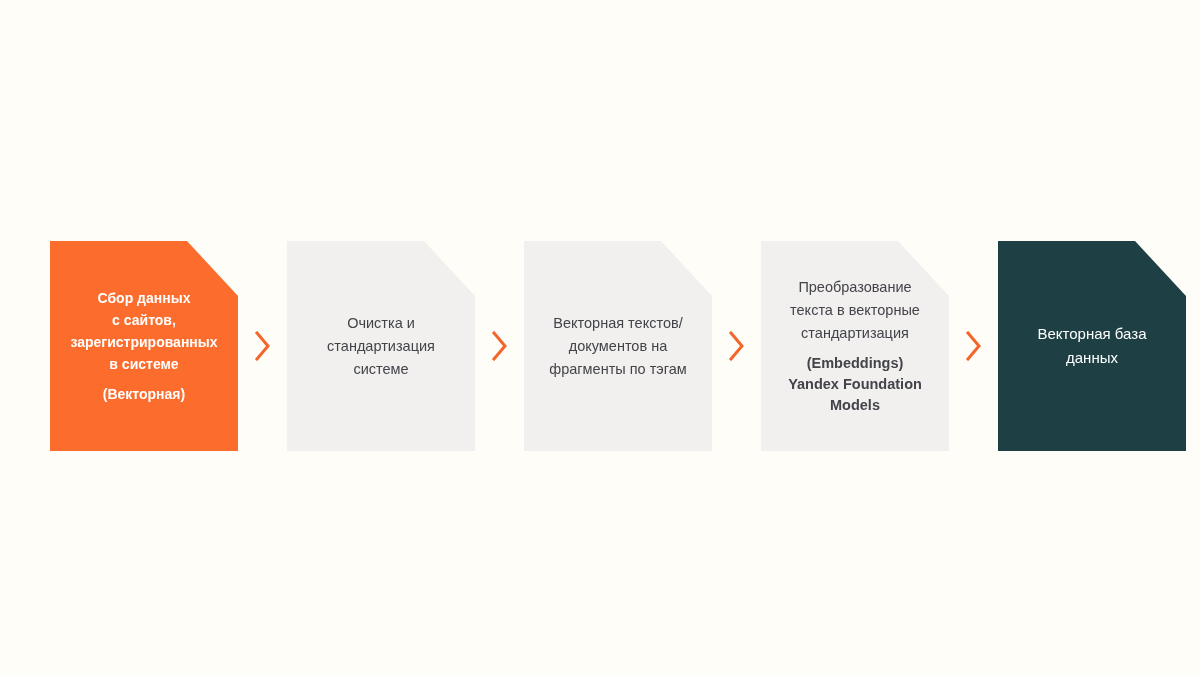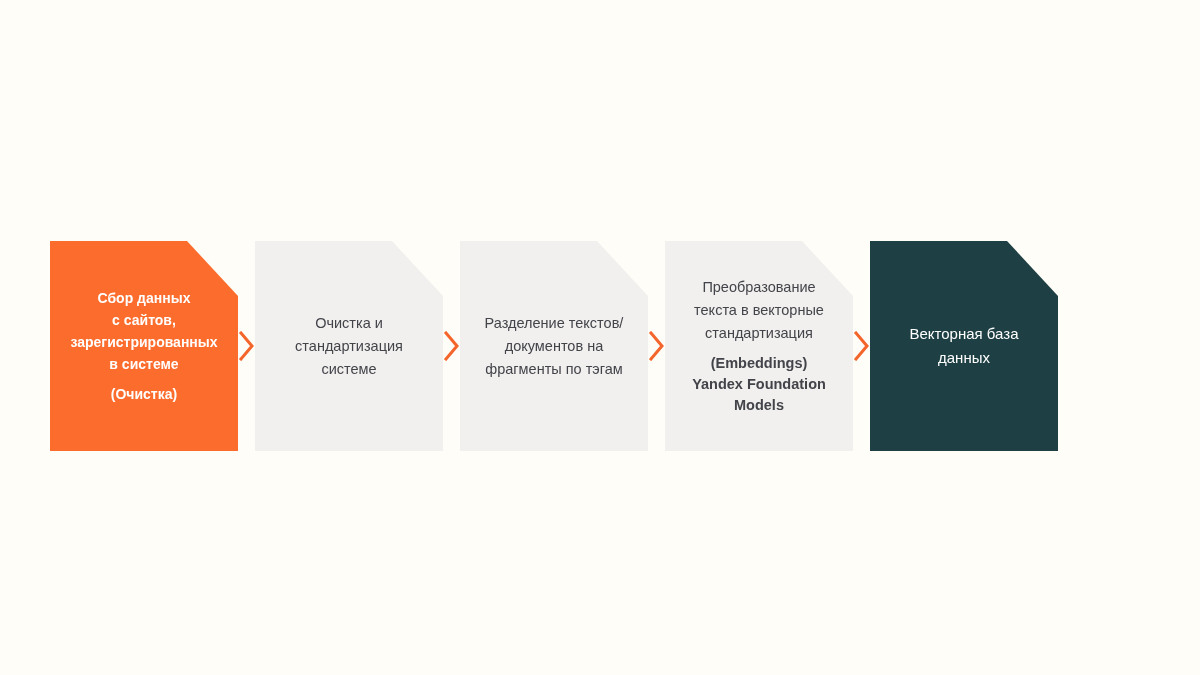--- a/index.html
+++ b/index.html
@@ -11,21 +11,21 @@
     height: 675px;
     background: #FFFDF7;
     font-family: "Liberation Sans", sans-serif;
     overflow: hidden;
   }
 
   #flow-diagram {
     position: absolute;
     left: 50px;
     top: 241px;
-    width: 1008px;
+    width: 1136px;
     height: 210px;
     display: flex;
     flex-direction: row;
     align-items: stretch;
   }
 
   .step-card {
     position: relative;
     width: 188px;
     height: 210px;
@@ -103,21 +103,21 @@
 </head>
 <body>
 
 <div id="flow-diagram">
 
   <div class="step-card theme-orange">
     <p class="card-text">Сбор данных
 с сайтов,
 зарегистрированных
 в системе</p>
-    <p class="card-text emphasis">(Очистка)</p>
+    <p class="card-text emphasis">(Векторная)</p>
   </div>
 
   <div class="arrow-gap">
     <span class="chevron-icon">
       <svg width="16" height="30" viewBox="0 0 16 30" fill="none" xmlns="http://www.w3.org/2000/svg">
         <path d="M2 2 L13 15 L2 28" stroke="#F4652B" stroke-width="3" stroke-linecap="square" stroke-linejoin="miter" fill="none"></path>
       </svg>
     </span>
   </div>
 
@@ -129,21 +129,21 @@
 
   <div class="arrow-gap">
     <span class="chevron-icon">
       <svg width="16" height="30" viewBox="0 0 16 30" fill="none" xmlns="http://www.w3.org/2000/svg">
         <path d="M2 2 L13 15 L2 28" stroke="#F4652B" stroke-width="3" stroke-linecap="square" stroke-linejoin="miter" fill="none"></path>
       </svg>
     </span>
   </div>
 
   <div class="step-card theme-grey">
-    <p class="card-text">Разделение текстов/
+    <p class="card-text">Векторная текстов/
 документов на
 фрагменты по тэгам</p>
   </div>
 
   <div class="arrow-gap">
     <span class="chevron-icon">
       <svg width="16" height="30" viewBox="0 0 16 30" fill="none" xmlns="http://www.w3.org/2000/svg">
         <path d="M2 2 L13 15 L2 28" stroke="#F4652B" stroke-width="3" stroke-linecap="square" stroke-linejoin="miter" fill="none"></path>
       </svg>
     </span>

